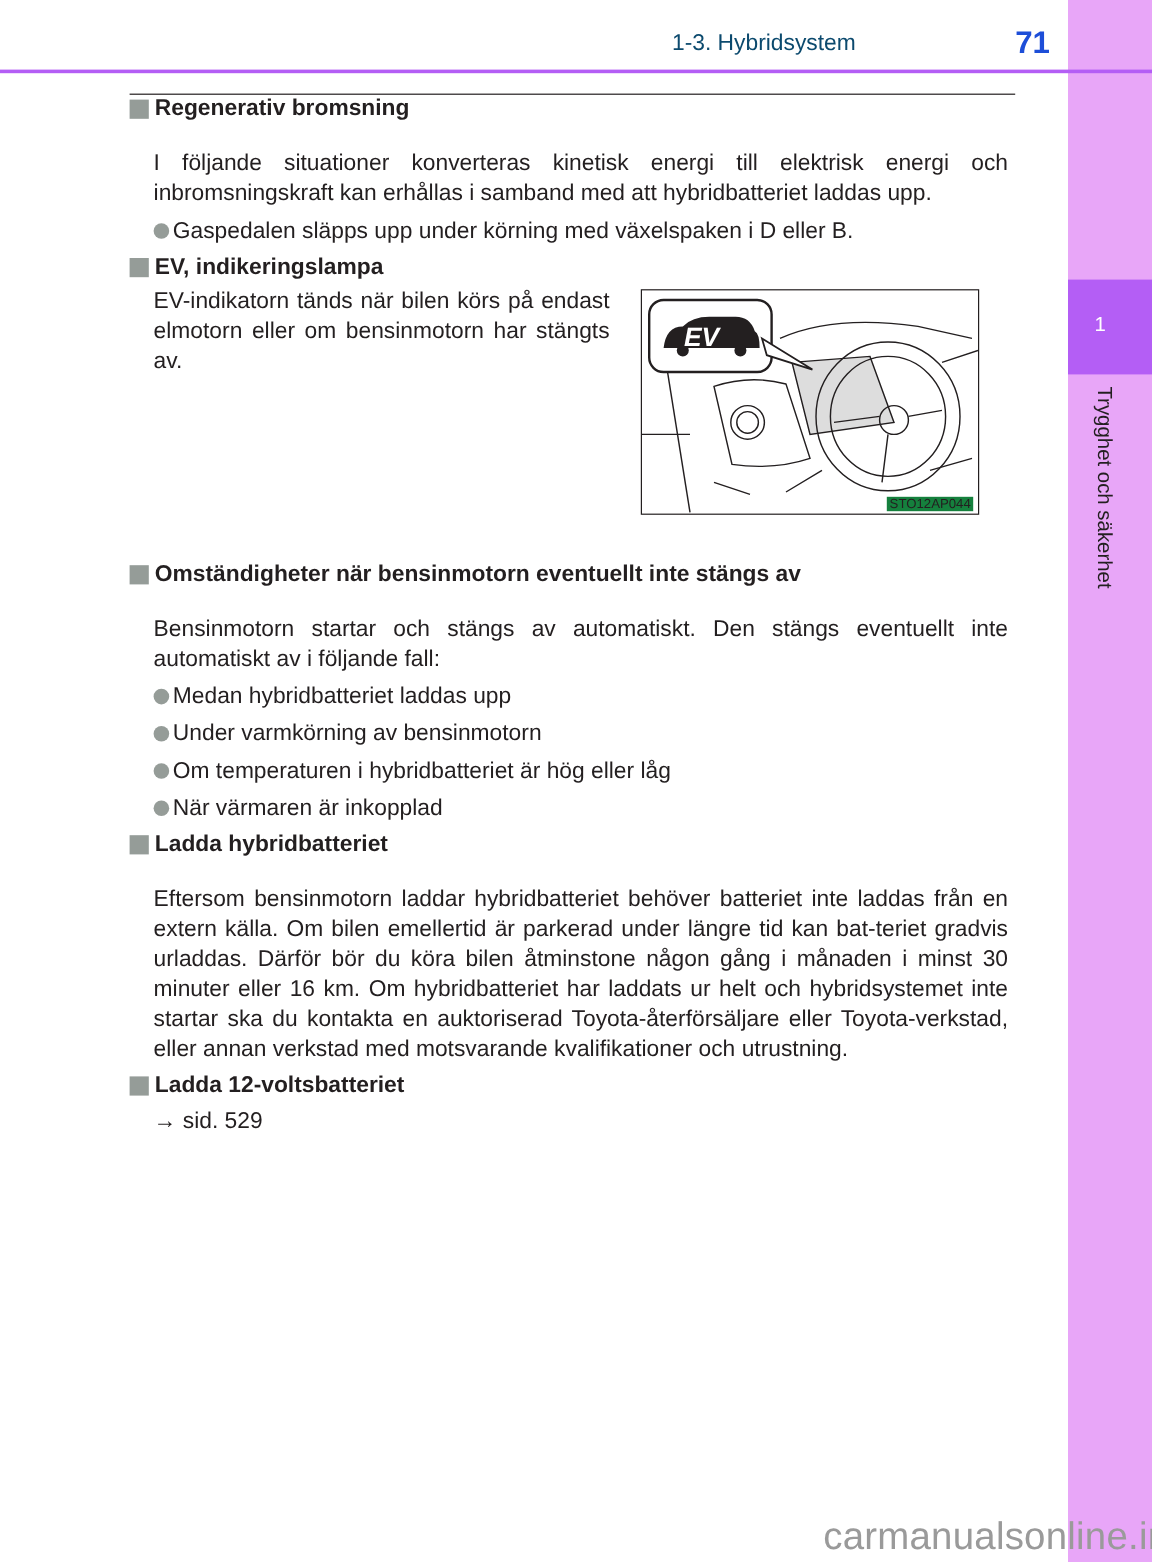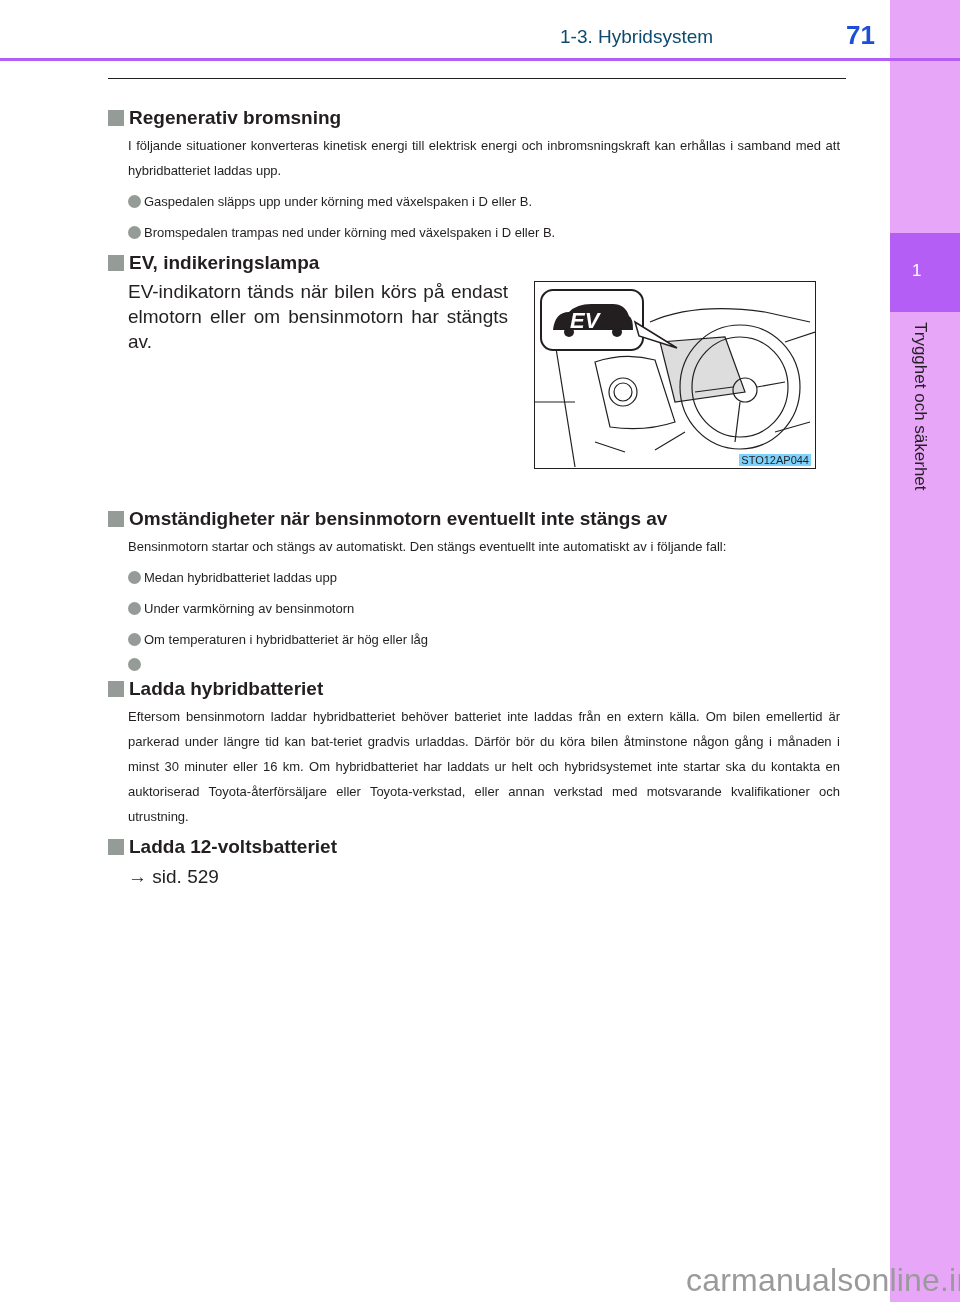--- a/index.html
+++ b/index.html
@@ -12,33 +12,33 @@
     .header-page { position: absolute; left: 846px; top: 20px; font-size: 26px; font-weight: bold; color: #1d4ed8; }
     .sidebar { position: absolute; left: 890px; top: 0; width: 70px; height: 1302px; background: #e8a6f8; }
     .sidebar .bandline { position: absolute; left: 0; top: 58px; width: 70px; height: 3px; background: #b45ef5; }
     .chapter-tab { position: absolute; left: 0; top: 233px; width: 70px; height: 79px; background: #b45ef5; }
     .chapter-num { position: absolute; left: 22px; top: 28px; font-size: 17px; color: #ffffff; }
     .chapter-title {
       position: absolute; left: 20px; top: 322px; writing-mode: vertical-rl;
       font-size: 17px; color: #231f20; white-space: nowrap;
     }
     .rule { position: absolute; left: 108px; top: 78px; width: 738px; height: 1px; background: #231f20; }
-    .content { position: absolute; left: 108px; top: 100px; width: 732px; }
+    .content { position: absolute; left: 108px; top: 73px; width: 732px; }
     .h {
       font-weight: bold; font-size: 19px; line-height: 24px; display: flex; align-items: center;
       margin-top: 6px;
     }
     .sq { width: 16px; height: 16px; background: #959c98; margin-right: 5px; flex: 0 0 16px; }
-    .p { margin-left: 20px; font-size: 13px; line-height: 25px; text-align: justify; margin-top: 3px; }
-    .b { margin-left: 20px; font-size: 13px; line-height: 25px; margin-top: 6px; display: flex; align-items: center; }
+    .p { margin-left: 20px; font-size: 19px; line-height: 25px; text-align: justify; margin-top: 21px; }
+    .b { margin-left: 20px; font-size: 19px; line-height: 25px; margin-top: 6px; display: flex; align-items: center; }
     .dot { width: 13px; height: 13px; border-radius: 50%; background: #959c98; margin-right: 3px; flex: 0 0 13px; }
     .ev-row { position: relative; height: 226px; }
     .ev-text { position: absolute; left: 20px; top: 4px; width: 380px; font-size: 19px; line-height: 25px; text-align: justify; }
     .figure { position: absolute; left: 426px; top: 6px; width: 280px; height: 186px; border: 1.5px solid #231f20; background: #fff; overflow: hidden; text-align: center; }
-    .fig-code { position: absolute; right: 4px; bottom: 2px; font-size: 11px; background: #7dd3fc; padding: 0 2px; }
+    .fig-code { position: absolute; right: 4px; bottom: 2px; font-size: 11px; background: #15803d; padding: 0 2px; }
     .arrow-ref { margin-left: 20px; font-size: 19px; line-height: 25px; margin-top: 5px; }
     .watermark { position: absolute; left: 686px; top: 1262px; font-size: 32px; color: #9a9a9a; letter-spacing: 0.2px; }
   </style>
 </head>
 <body>
 
 <div class="topline"></div>
 <div class="header-section">1-3. Hybridsystem</div>
 <div class="header-page">71</div>
 
@@ -55,24 +55,20 @@
 <div class="content">
 
   <div class="h">
     <span class="sq"></span>
     <span>Regenerativ bromsning</span>
   </div>
   <div class="p">I följande situationer konverteras kinetisk energi till elektrisk energi och inbromsningskraft kan erhållas i samband med att hybridbatteriet laddas upp.</div>
   <div class="b">
     <span class="dot"></span>
     <span>Gaspedalen släpps upp under körning med växelspaken i D eller B.</span>
-  </div>
-  <div class="b">
-    <span class="dot"></span>
-    <span>Bromspedalen trampas ned under körning med växelspaken i D eller B.</span>
   </div>
 
   <div class="h">
     <span class="sq"></span>
     <span>EV, indikeringslampa</span>
   </div>
   <div class="ev-row">
     <div class="ev-text">EV-indikatorn tänds när bilen körs på endast elmotorn eller om bensinmotorn har stängts av.</div>
     <div class="figure">
       <svg width="280" height="186" viewBox="0 0 280 186">
@@ -115,20 +111,21 @@
   <div class="b">
     <span class="dot"></span>
     <span>Under varmkörning av bensinmotorn</span>
   </div>
   <div class="b">
     <span class="dot"></span>
     <span>Om temperaturen i hybridbatteriet är hög eller låg</span>
   </div>
   <div class="b">
     <span class="dot"></span>
+    <span>När värmaren är inkopplad</span>
   </div>
 
   <div class="h">
     <span class="sq"></span>
     <span>Ladda hybridbatteriet</span>
   </div>
   <div class="p">Eftersom bensinmotorn laddar hybridbatteriet behöver batteriet inte laddas från en extern källa. Om bilen emellertid är parkerad under längre tid kan bat-teriet gradvis urladdas. Därför bör du köra bilen åtminstone någon gång i månaden i minst 30 minuter eller 16 km. Om hybridbatteriet har laddats ur helt och hybridsystemet inte startar ska du kontakta en auktoriserad Toyota-återförsäljare eller Toyota-verkstad, eller annan verkstad med motsvarande kvalifikationer och utrustning.</div>
 
   <div class="h">
     <span class="sq"></span>

